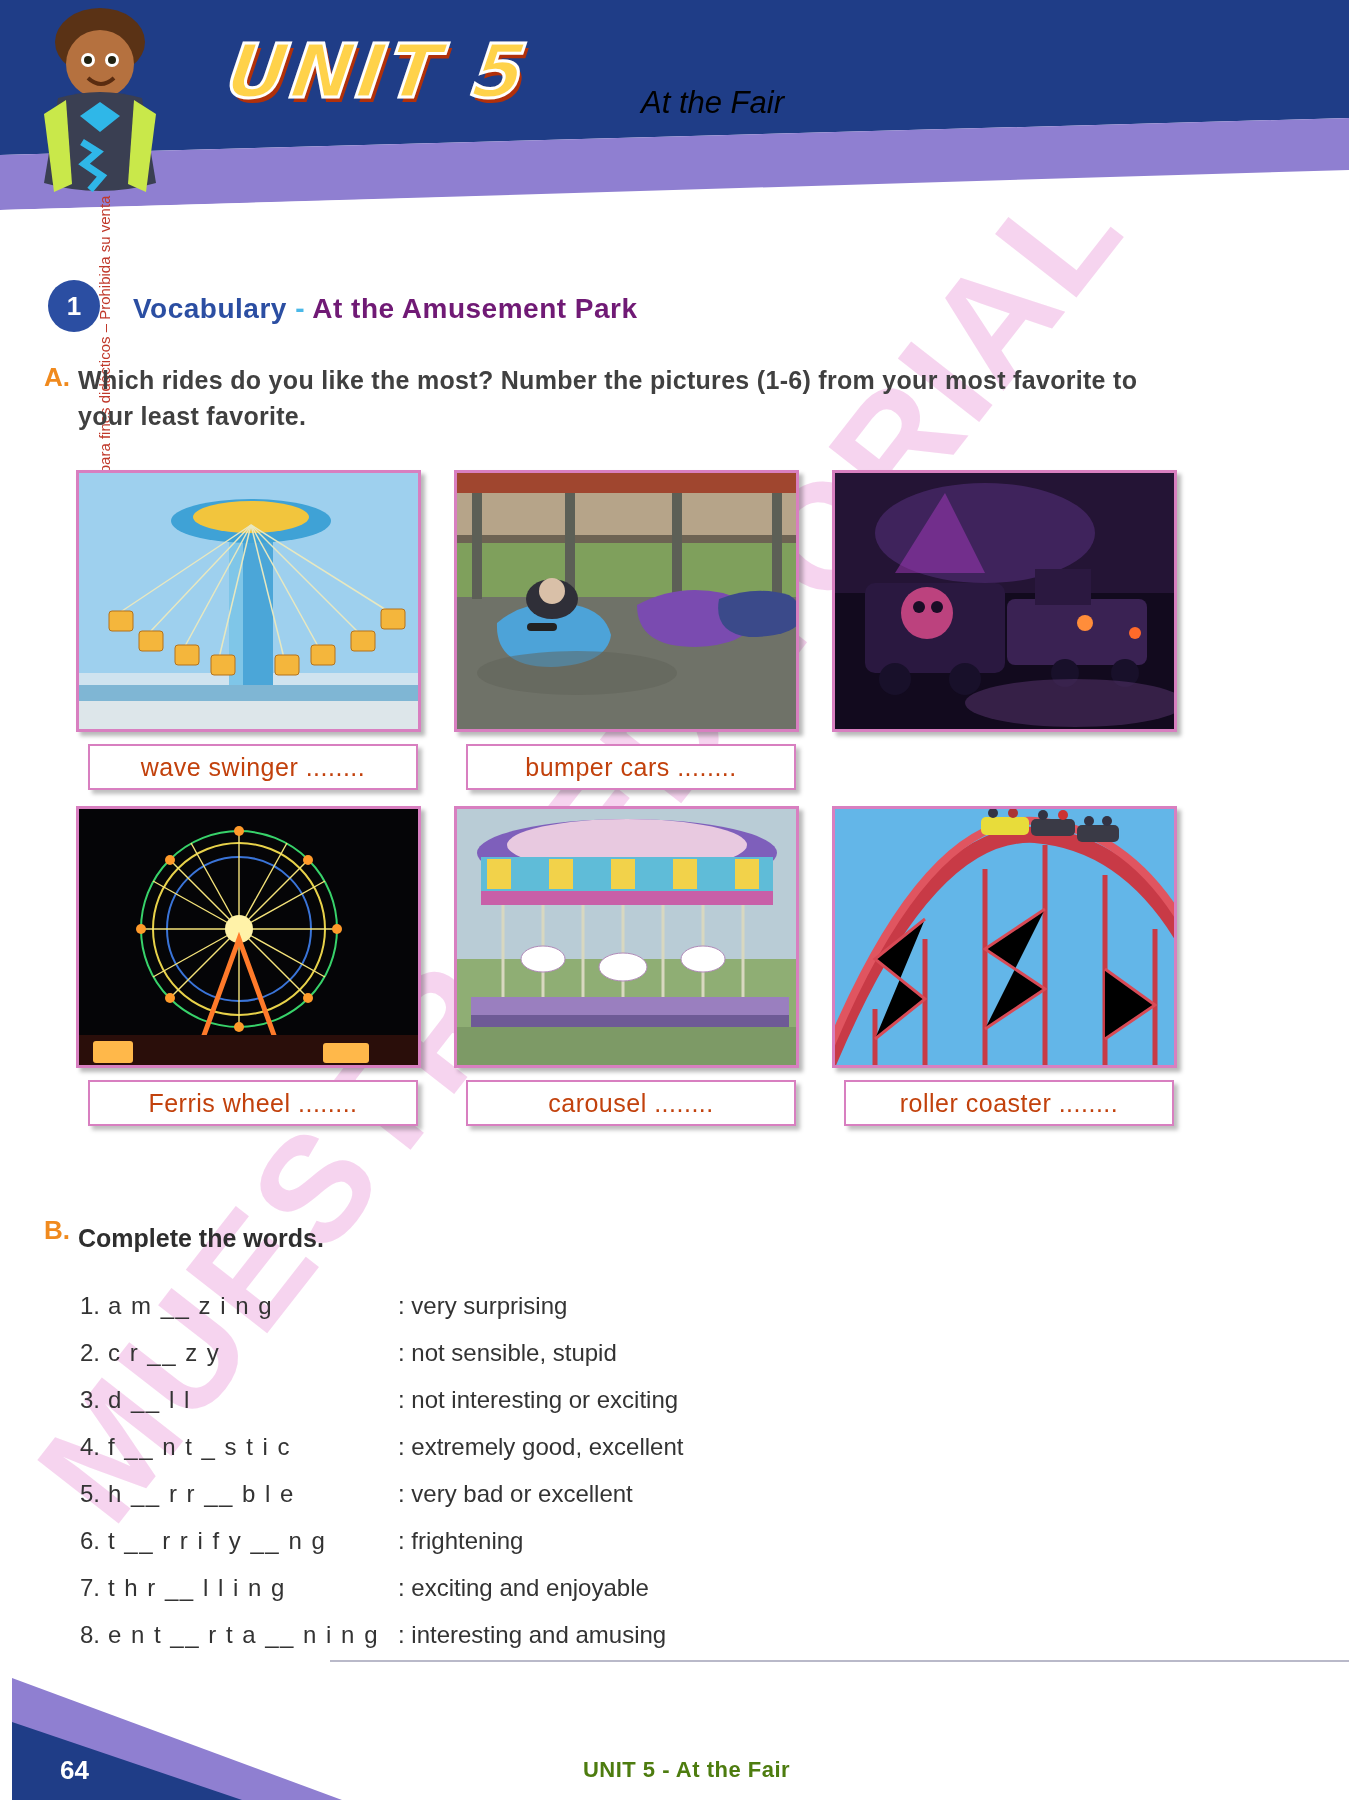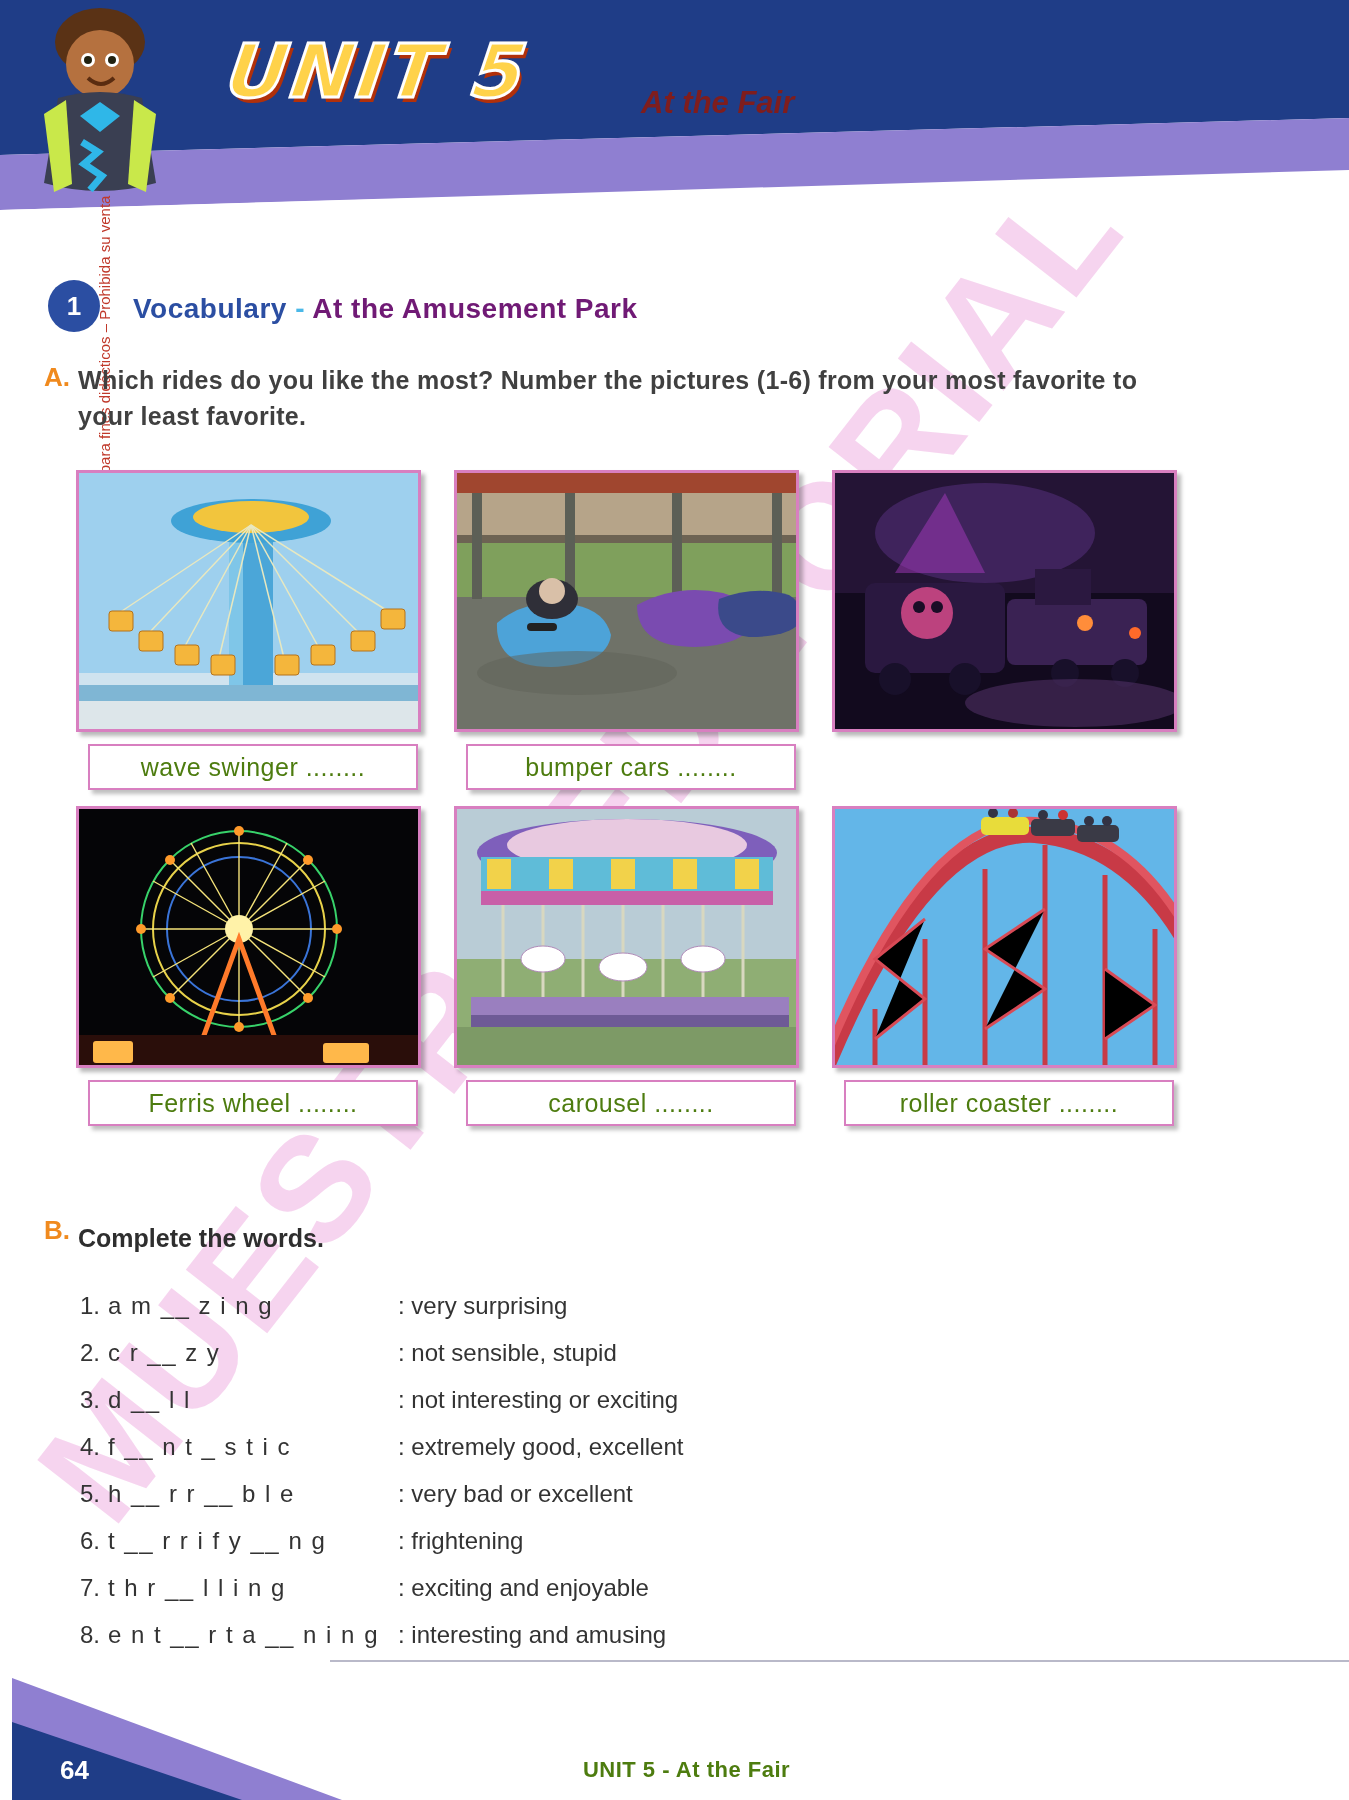--- a/index.html
+++ b/index.html
@@ -59,23 +59,23 @@
     -webkit-text-stroke: 3px #ffffff;
     text-shadow: 4px 5px 0 #b1300a, 0 0 2px #e86a12;
     font-family: "DejaVu Sans", sans-serif;
     transform: skewX(-8deg);
   }
   .unit-subtitle {
     position: absolute;
     left: 641px;
     top: 85px;
     font-size: 31px;
-    font-weight: bold;
+    font-weight: normal;
     font-style: italic;
-    color: #7f1d1d;
+    color: #000000;
   }
 
   
   .mascot {
     position: absolute;
     left: 8px;
     top: 2px;
     width: 185px;
     height: 215px;
   }
@@ -186,21 +186,21 @@
     width: 330px;
     height: 46px;
     border: 2px solid #d87fc0;
     box-sizing: border-box;
     box-shadow: 4px 4px 4px rgba(0,0,0,.25);
     background: #fff;
     display: flex;
     align-items: center;
     justify-content: center;
     font-size: 25px;
-    color: #4d7c0f;
+    color: #c2410c;
     letter-spacing: .5px;
   }
 
   
   .taskB-letter {
     position: absolute;
     left: 44px;
     top: 1215px;
     font-size: 26px;
     font-weight: bold;

